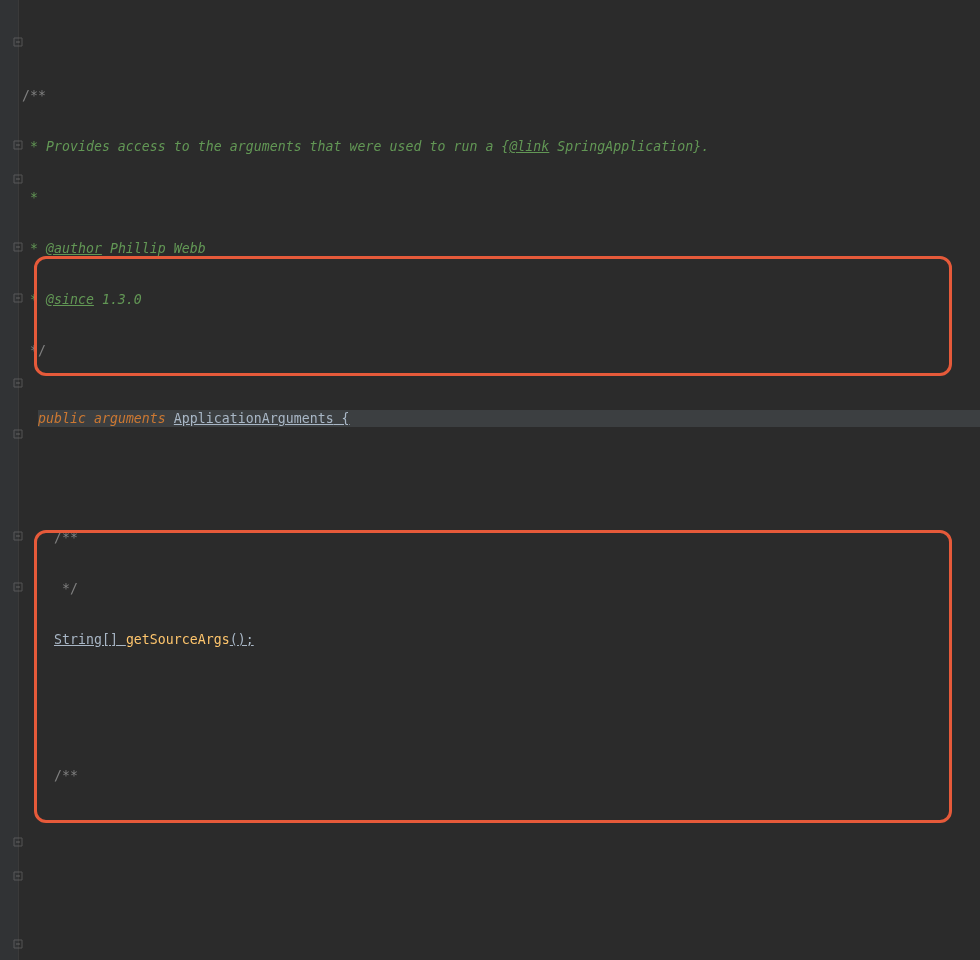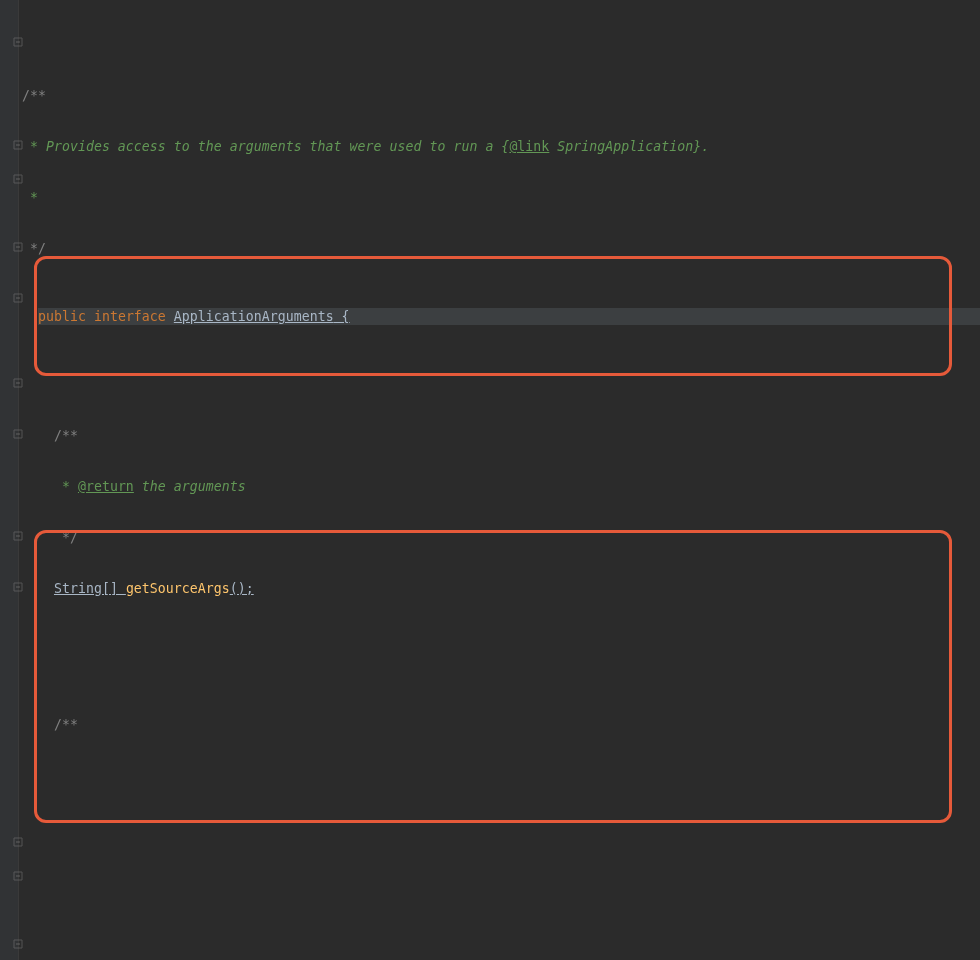--- a/index.html
+++ b/index.html
@@ -33,22 +33,22 @@
     position: absolute;
     left: 13px;
     width: 10px;
     height: 10px;
     opacity: 0.55;
     pointer-events: auto;
   }
   .fold svg { display:block; }
   .comment-grey { color: #808080; }
   .doc { color: #629755; font-style: italic; text-align: right; }
-  .doctag { color: #629755; text-decoration: underline; }
-  .kw { color: #cc7832; }
+  .doctag { color: #629755; font-style: italic; text-decoration: underline; }
+  .kw { color: #cc7832; font-style: italic; }
   .type { color: #a9b7c6; text-decoration: underline; }
   .method { color: #ffc66d; }
   .highlight-line {
     background: #3c3f41;
     display: inline-block;
     width: 100%;
   }
   .box {
     position: absolute;
     border: 3px solid #e65a3a;
@@ -60,30 +60,31 @@
 </head>
 <body>
 
 <div class="editor">
   <div class="gutter"></div>
 
   
   <div><span class="comment-grey">/**</span></div>
   <div><span class="doc"> * Provides access to the arguments that were used to run a {</span><span class="doctag">@link</span><span class="doc"> SpringApplication}.</span></div>
   <div><span class="doc"> *</span></div>
+  <div><span class="doc"> * </span><span class="doctag">@author</span><span class="doc"> Phillip Webb</span></div>
+  <div><span class="doc"> * </span><span class="doctag">@since</span><span class="doc"> 1.3.0</span></div>
   <div><span class="comment-grey"> */</span></div>
 
   
-  <div class="highlight-line"><span class="kw">public</span> <span class="kw">interface</span> <span class="type">ApplicationArguments</span><span class="type"> {</span></div>
+  <div class="highlight-line"><span class="kw">public</span> <span class="kw">arguments</span> <span class="type">ApplicationArguments</span><span class="type"> {</span></div>
 
   <div></div>
 
   
   <div>    <span class="comment-grey">/**</span></div>
-  <div>    <span class="doc"> * </span><span class="doctag">@return</span><span class="doc"> the arguments</span></div>
   <div>    <span class="comment-grey"> */</span></div>
   <div>    <span class="type">String[] </span><span class="method">getSourceArgs</span><span class="type">();</span></div>
 
   <div></div>
 
   
   <div>    <span class="comment-grey">/**</span></div>
   
   
   

